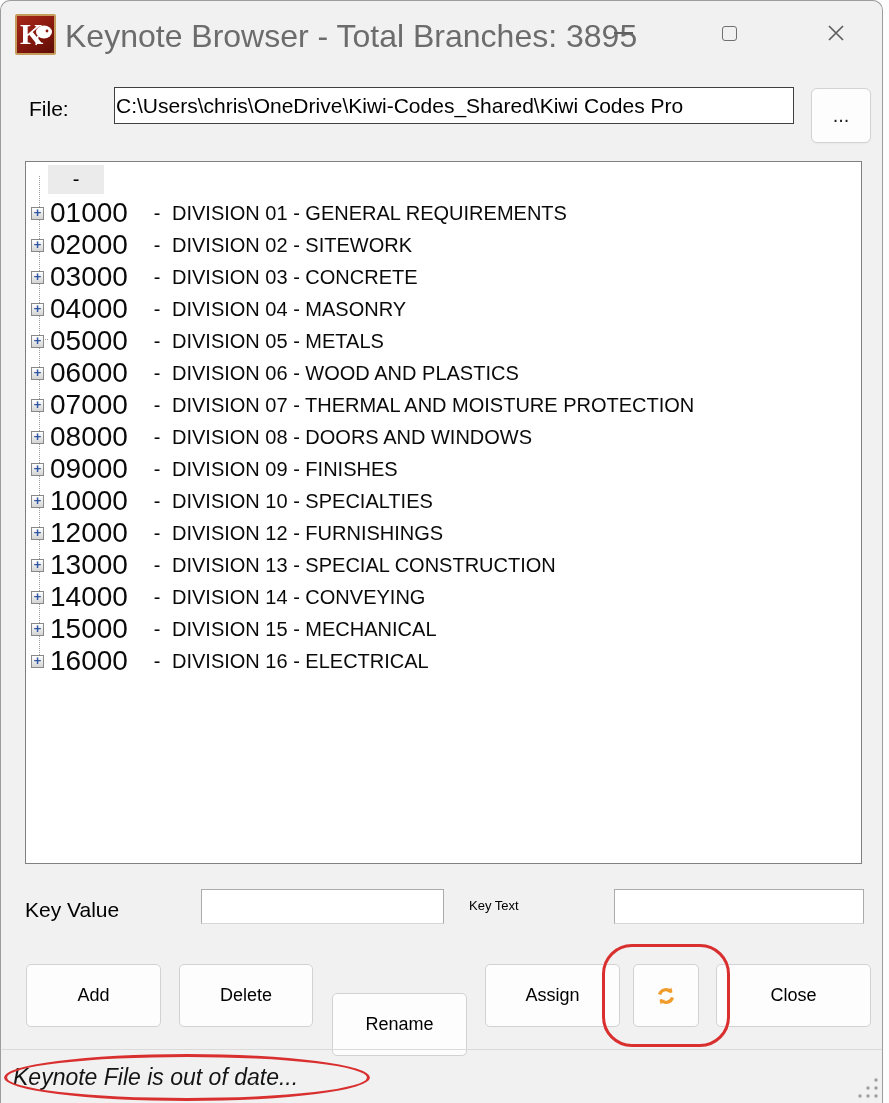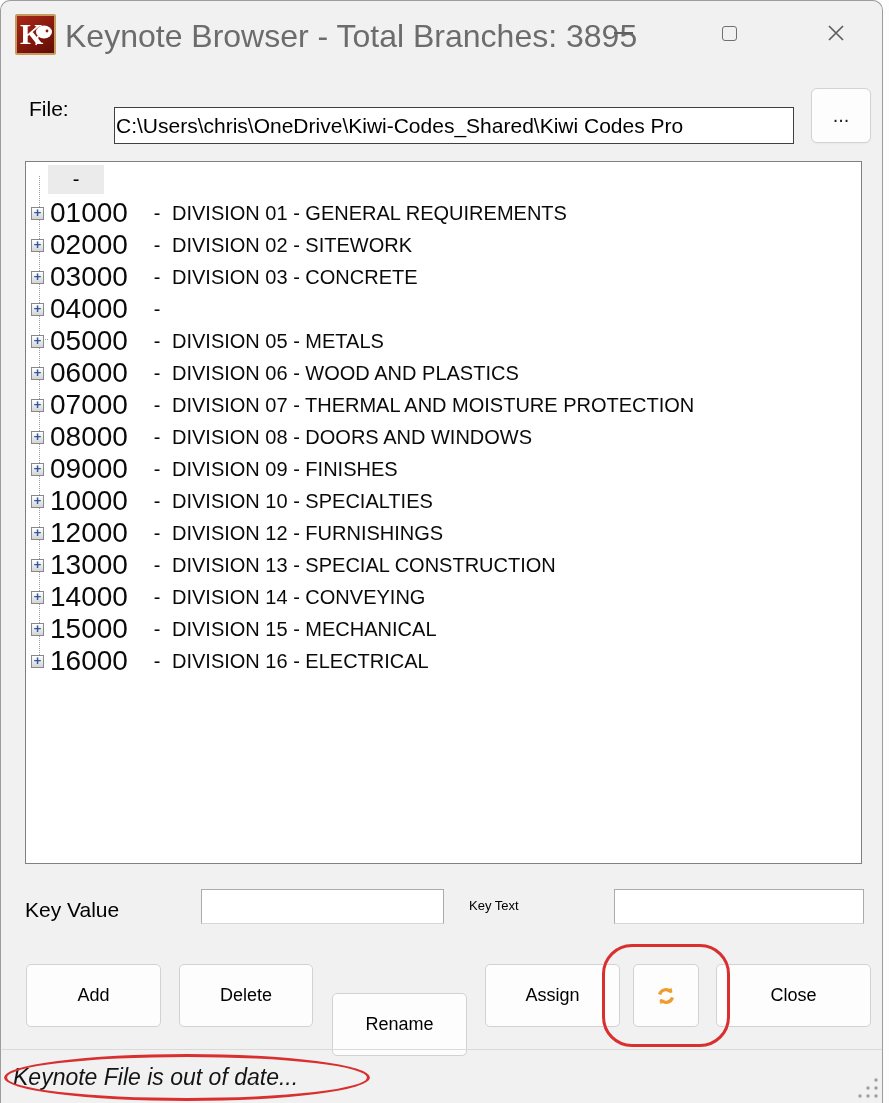--- a/index.html
+++ b/index.html
@@ -21,21 +21,21 @@
   .title-text { position:absolute; left:64px; top:17px; font-size:32px; color:#6c6c6c; white-space:nowrap; }
   .cap-btn { position:absolute; top:12px; width:46px; height:40px; display:flex; align-items:center; justify-content:center; }
   .cap-min { left:599px; } .cap-max { left:705px; } .cap-close { left:812px; }
   .glyph-min { width:19px; height:0; border-top:2px solid #5f5f5f; }
   .glyph-max { width:15px; height:15px; border:1.7px solid #707070; border-radius:3px; }
 
   
   .file-label { position:absolute; left:28px; top:96px; font-size:21px; color:#000; }
   .file-input { position:absolute; left:113px; top:86px; width:680px; height:37px;
                 border:1px solid #404040; background:#fff; font-size:21px; color:#000;
-                padding:0 1px; font-family:"Liberation Sans", sans-serif; border-radius:0; outline:none;margin-top:20px; }
+                padding:0 1px; font-family:"Liberation Sans", sans-serif; border-radius:0; outline:none; }
   .browse-btn { position:absolute; left:810px; top:87px; width:60px; height:55px;
                 background:#fdfdfd; border:1px solid #d3d3d3; border-radius:6px;
                 font-size:20px; color:#222; box-shadow:0 1px 2px rgba(0,0,0,0.04); }
 
   
   .tree { position:absolute; left:24px; top:160px; width:837px; height:703px;
           background:#ffffff; border:1px solid #808080; overflow:hidden; }
   .tree .vline { position:absolute; left:13px; top:14px; height:487px; width:0;
                  border-left:1px dotted #9a9a9a; }
   .tree .hstub { position:absolute; left:13px; top:177px; width:9px; height:0; border-top:1px dotted #9a9a9a; }
@@ -135,20 +135,21 @@
           <div class="trow">
             <span class="expand">+</span>
             <span class="tcode">03000</span>
             <span class="tsep">-</span>
             <span class="tlabel">DIVISION 03 - CONCRETE</span>
           </div>
           <div class="trow">
             <span class="expand">+</span>
             <span class="tcode">04000</span>
             <span class="tsep">-</span>
+            <span class="tlabel">DIVISION 04 - MASONRY</span>
           </div>
           <div class="trow">
             <span class="expand">+</span>
             <span class="tcode">05000</span>
             <span class="tsep">-</span>
             <span class="tlabel">DIVISION 05 - METALS</span>
           </div>
           <div class="trow">
             <span class="expand">+</span>
             <span class="tcode">06000</span>

